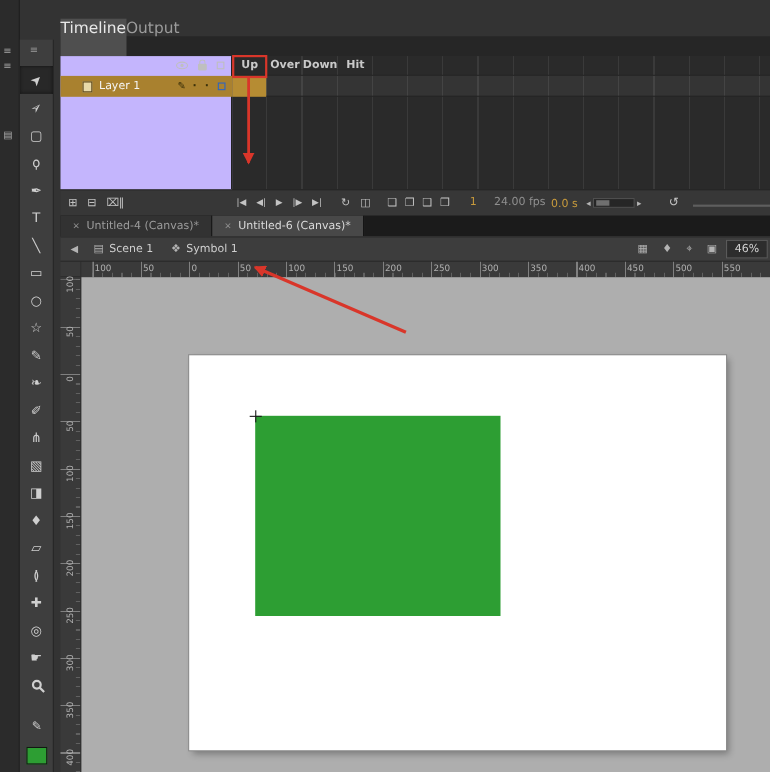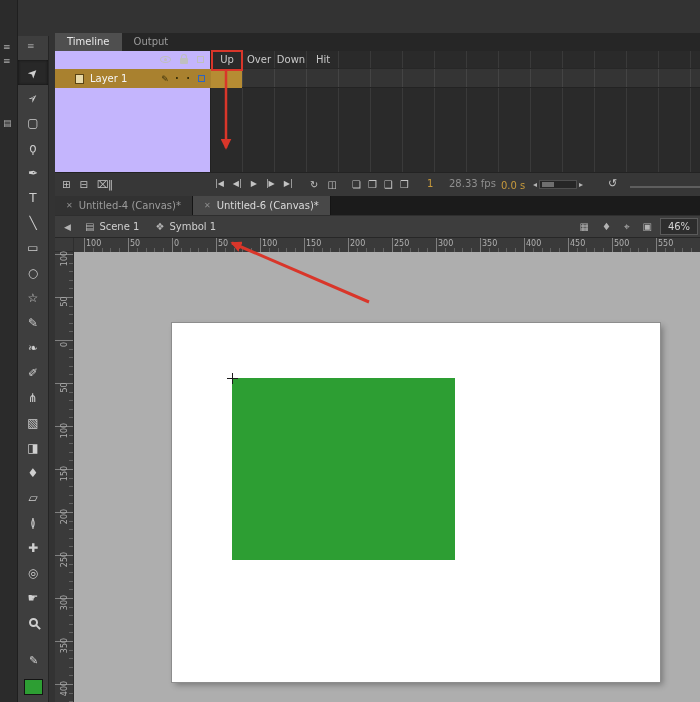--- a/index.html
+++ b/index.html
@@ -19,26 +19,26 @@
   .tool { width:30px; height:25px; display:flex; align-items:center; justify-content:center; cursor:pointer; }
   .tool.selected { background:#282828; box-shadow:inset 0 0 3px #101010; }
   .tool-glyph { font-size:12px; color:#cfcfcf; line-height:1; }
   .rot45 { display:inline-block; transform:rotate(-45deg); }
   .ico-zoom { width:9px; height:9px; border:2px solid #cfcfcf; border-radius:50%; position:relative; display:inline-block; }
   .ico-zoom::after { content:''; position:absolute; width:6px; height:2px; background:#cfcfcf; right:-5px; bottom:-3px; transform:rotate(45deg); }
   .stroke-row { position:absolute; top:618px; left:0; width:31px; text-align:center; font-size:11px; color:#d0d0d0; cursor:pointer; }
   .fill-swatch { position:absolute; top:643px; left:6px; width:19px; height:16px; border:1px solid #141414; cursor:pointer; }
   
   .tl-tabbar { position:absolute; left:55px; top:33px; width:645px; height:18px; background:#262626; display:flex; align-items:flex-end; }
-  .tl-tab { height:18px; line-height:18px; padding:0 12px; font-size:10px; color:#9b9b9b; cursor:pointer; }
+  .tl-tab { height:34px; line-height:18px; padding:0 0; font-size:14px; color:#9b9b9b; cursor:pointer; }
   .tl-tab.active { background:#4f4f4f; color:#e8e8e8; }
   
   .tl-body { position:absolute; left:55px; top:51px; width:645px; height:121px; background:#333; }
   .tl-frames { position:absolute; left:156px; top:0; width:489px; height:121px; background-color:#2a2a2a;
-    background-image:repeating-linear-gradient(90deg, transparent 0 31px, #3a3a3a 31px 32px); }
+    background-image:repeating-linear-gradient(90deg, transparent 0 31px, #3a3a3a 31px 32px);font-weight:bold; }
   #frame-labels { position:absolute; left:0; top:0; width:100%; height:18px; border-bottom:1px solid #272727; }
   .frame-label { position:absolute; top:3px; width:32px; text-align:center; font-size:10px; color:#c9c9c9; cursor:pointer; }
   .frames-layer-row { position:absolute; left:0; top:18px; width:100%; height:19px; background:rgba(255,255,255,.05); border-bottom:1px solid #232323; }
   .sel-frame { position:absolute; left:0; top:18px; width:31px; height:19px; background:#b68c33; }
   .tl-left { position:absolute; left:0; top:0; width:156px; height:121px; background:#c4b5fd; border-right:1px solid #222; z-index:2; }
   .tl-left-header { position:absolute; right:6px; top:4px; display:flex; gap:9px; align-items:center; }
   .ico-eye { width:11px; height:7px; border:1px solid #bfbfbf; border-radius:50%; position:relative; display:inline-block; cursor:pointer; }
   .ico-eye::after { content:''; position:absolute; left:3px; top:1px; width:3px; height:3px; background:#bfbfbf; border-radius:50%; }
   .ico-lock { width:8px; height:6px; background:#bfbfbf; border-radius:1px; position:relative; margin-top:3px; display:inline-block; cursor:pointer; }
   .ico-lock::before { content:''; position:absolute; left:1px; top:-4px; width:4px; height:4px; border:1px solid #bfbfbf; border-bottom:none; border-radius:3px 3px 0 0; }
@@ -247,21 +247,21 @@
         <span class="ctrl-glyph">↻</span>
         <span class="ctrl-glyph">◫</span>
       </span>
     <span id="onion-group">
         <span class="ctrl-glyph">❏</span>
         <span class="ctrl-glyph">❐</span>
         <span class="ctrl-glyph">❑</span>
         <span class="ctrl-glyph">❒</span>
       </span>
     <span class="fnum status-orange" style="color: rgb(199, 154, 60);">1</span>
-    <span class="fps">28.33 fps</span>
+    <span class="fps">24.00 fps</span>
     <span class="etime status-orange" style="color: rgb(199, 154, 60);">0.0 s</span>
     <span class="mini-scroll">
       <span class="ms-arrow">◂</span>
       <span class="ms-track">
         <span class="ms-thumb"></span>
       </span>
       <span class="ms-arrow">▸</span>
     </span>
     <span class="ctrl-glyph undo">↺</span>
     <span class="zoom-track">

